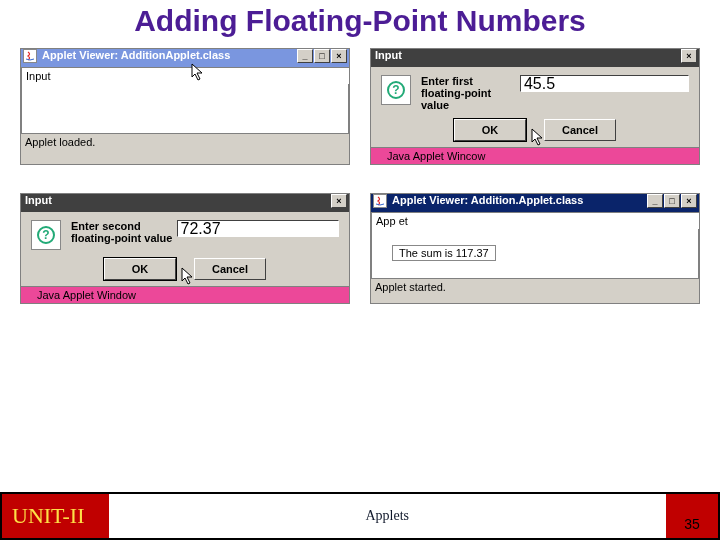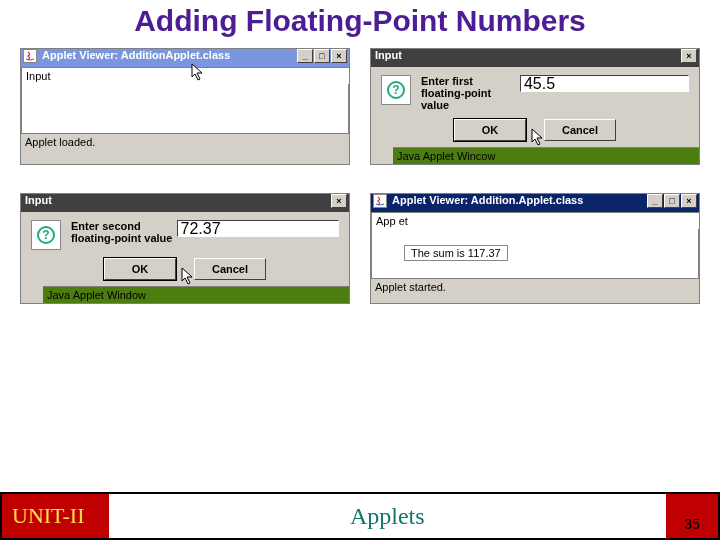--- a/index.html
+++ b/index.html
@@ -130,25 +130,24 @@
     border-left: 1px solid #fff;
     border-right: 1px solid #404040;
     border-bottom: 1px solid #404040;
     font-size: 11px; font-weight: bold;
     font-family: Tahoma, sans-serif;
     display: flex; align-items: center; justify-content: center;
     position: relative;
   }
   .btn.default { box-shadow: 0 0 0 1px #000; }
   .dialog-status {
-    background: #4d7c0f;
-    padding: 2px 4px;
+    background: #ec4899;
+    padding: 2px 16px;
     font-size: 11px;
     border-top: 1px solid #808080;
-    margin-left: 22px;
   }
   .cursor {
     position: absolute;
     width: 16px; height: 20px;
     pointer-events: none;
   }
   .footer {
     position: absolute;
     left: 0; bottom: 0;
     width: 100%;
@@ -163,23 +162,23 @@
     color: #fde047;
     font-size: 22px;
     font-family: "Times New Roman", serif;
     display: flex; align-items: center;
     padding: 0 24px 0 10px;
     white-space: nowrap;
   }
   .footer-mid {
     flex: 1;
     display: flex; align-items: center; justify-content: center;
-    font-size: 24px;
+    font-size: 14px;
     font-family: "Times New Roman", serif;
-    color: #0f766e;
+    color: #0f172a;
   }
   .footer-pg {
     width: 52px;
     background: #c00000;
     color: #000;
     font-size: 14px;
     display: flex; align-items: flex-end; justify-content: center;
     padding-bottom: 6px;
   }
   .sum-line { padding-top: 18px; font-size: 11px; padding-left: 20px; }
@@ -290,21 +289,21 @@
       </span>
       <span class="titlebar-text">Applet Viewer: Addition.Applet.class</span>
       <div class="win-btns">
         <div class="win-btn">_</div>
         <div class="win-btn">□</div>
         <div class="win-btn">×</div>
       </div>
     </div>
     <div class="applet-label">App et</div>
     <div class="applet-body sum-line">
-      <span style="border:1px solid #888; padding:1px 6px; background:#fff;margin-left:12px;">The sum is 117.37</span>
+      <span style="border:1px solid #888; padding:1px 6px; background:#fff;">The sum is 117.37</span>
     </div>
     <div class="applet-status">Applet started.</div>
   </div>
 
 </div>
 
 <div class="footer">
   <div class="footer-red">UNIT-II</div>
   <div class="footer-mid">Applets</div>
   <div class="footer-pg">35</div>

